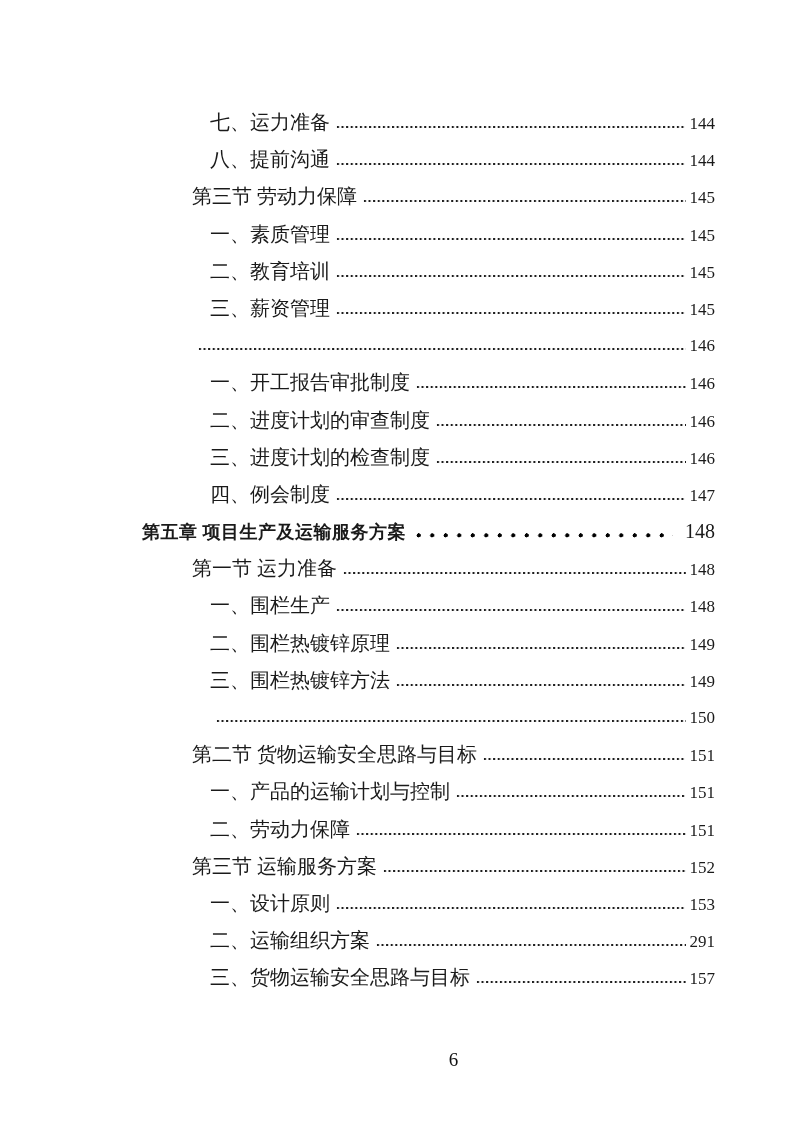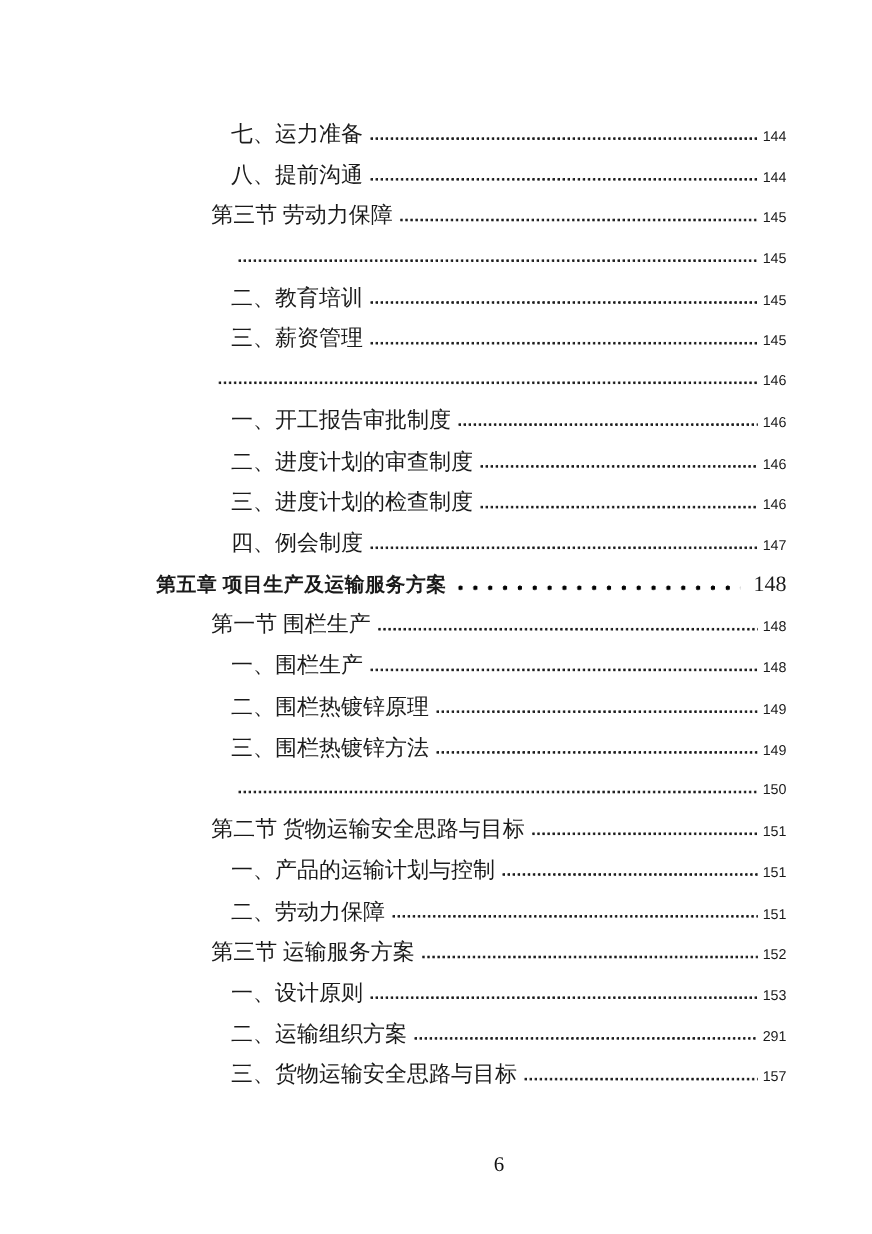--- a/index.html
+++ b/index.html
@@ -49,22 +49,22 @@
     background-position: left bottom;
   }
   .toc-row.chapter .toc-leader {
     height: 5px;
     margin: 0 12px 0 10px;
     background-image: radial-gradient(circle at 2.6px 2.4px, #000000 1.9px, transparent 2.25px);
     background-size: 13.5px 5px;
   }
   .toc-page {
     flex: 0 0 auto;
-    font-family: Liberation Sans, sans-serif;
-    font-size: 13px;
+    font-family: Liberation Serif, serif;
+    font-size: 17px;
   }
   .toc-row.chapter .toc-page {
     font-family: "Liberation Serif", "DejaVu Serif", serif;
     font-size: 20px;
   }
   .footer-pagenum {
     position: absolute;
     top: 1046px;
     left: 0;
     right: 0;
@@ -91,20 +91,21 @@
     <span class="toc-label">八、提前沟通</span>
     <span class="toc-leader"></span>
     <span class="toc-page">144</span>
   </div>
       <div class="toc-row section">
     <span class="toc-label">第三节 劳动力保障</span>
     <span class="toc-leader"></span>
     <span class="toc-page">145</span>
   </div>
       <div class="toc-row item">
+    <span class="toc-label">一、素质管理</span>
     <span class="toc-leader"></span>
     <span class="toc-page">145</span>
   </div>
       <div class="toc-row item">
     <span class="toc-label">二、教育培训</span>
     <span class="toc-leader"></span>
     <span class="toc-page">145</span>
   </div>
       <div class="toc-row item">
     <span class="toc-label">三、薪资管理</span>
@@ -134,21 +135,21 @@
     <span class="toc-label">四、例会制度</span>
     <span class="toc-leader"></span>
     <span class="toc-page">147</span>
   </div>
       <div class="toc-row chapter">
     <span class="toc-label">第五章 项目生产及运输服务方案</span>
     <span class="toc-leader"></span>
     <span class="toc-page">148</span>
   </div>
       <div class="toc-row section">
-    <span class="toc-label">第一节 围栏生产</span>
+    <span class="toc-label">第一节 运力准备</span>
     <span class="toc-leader"></span>
     <span class="toc-page">148</span>
   </div>
       <div class="toc-row item">
     <span class="toc-label">一、围栏生产</span>
     <span class="toc-leader"></span>
     <span class="toc-page">148</span>
   </div>
       <div class="toc-row item">
     <span class="toc-label">二、围栏热镀锌原理</span>

